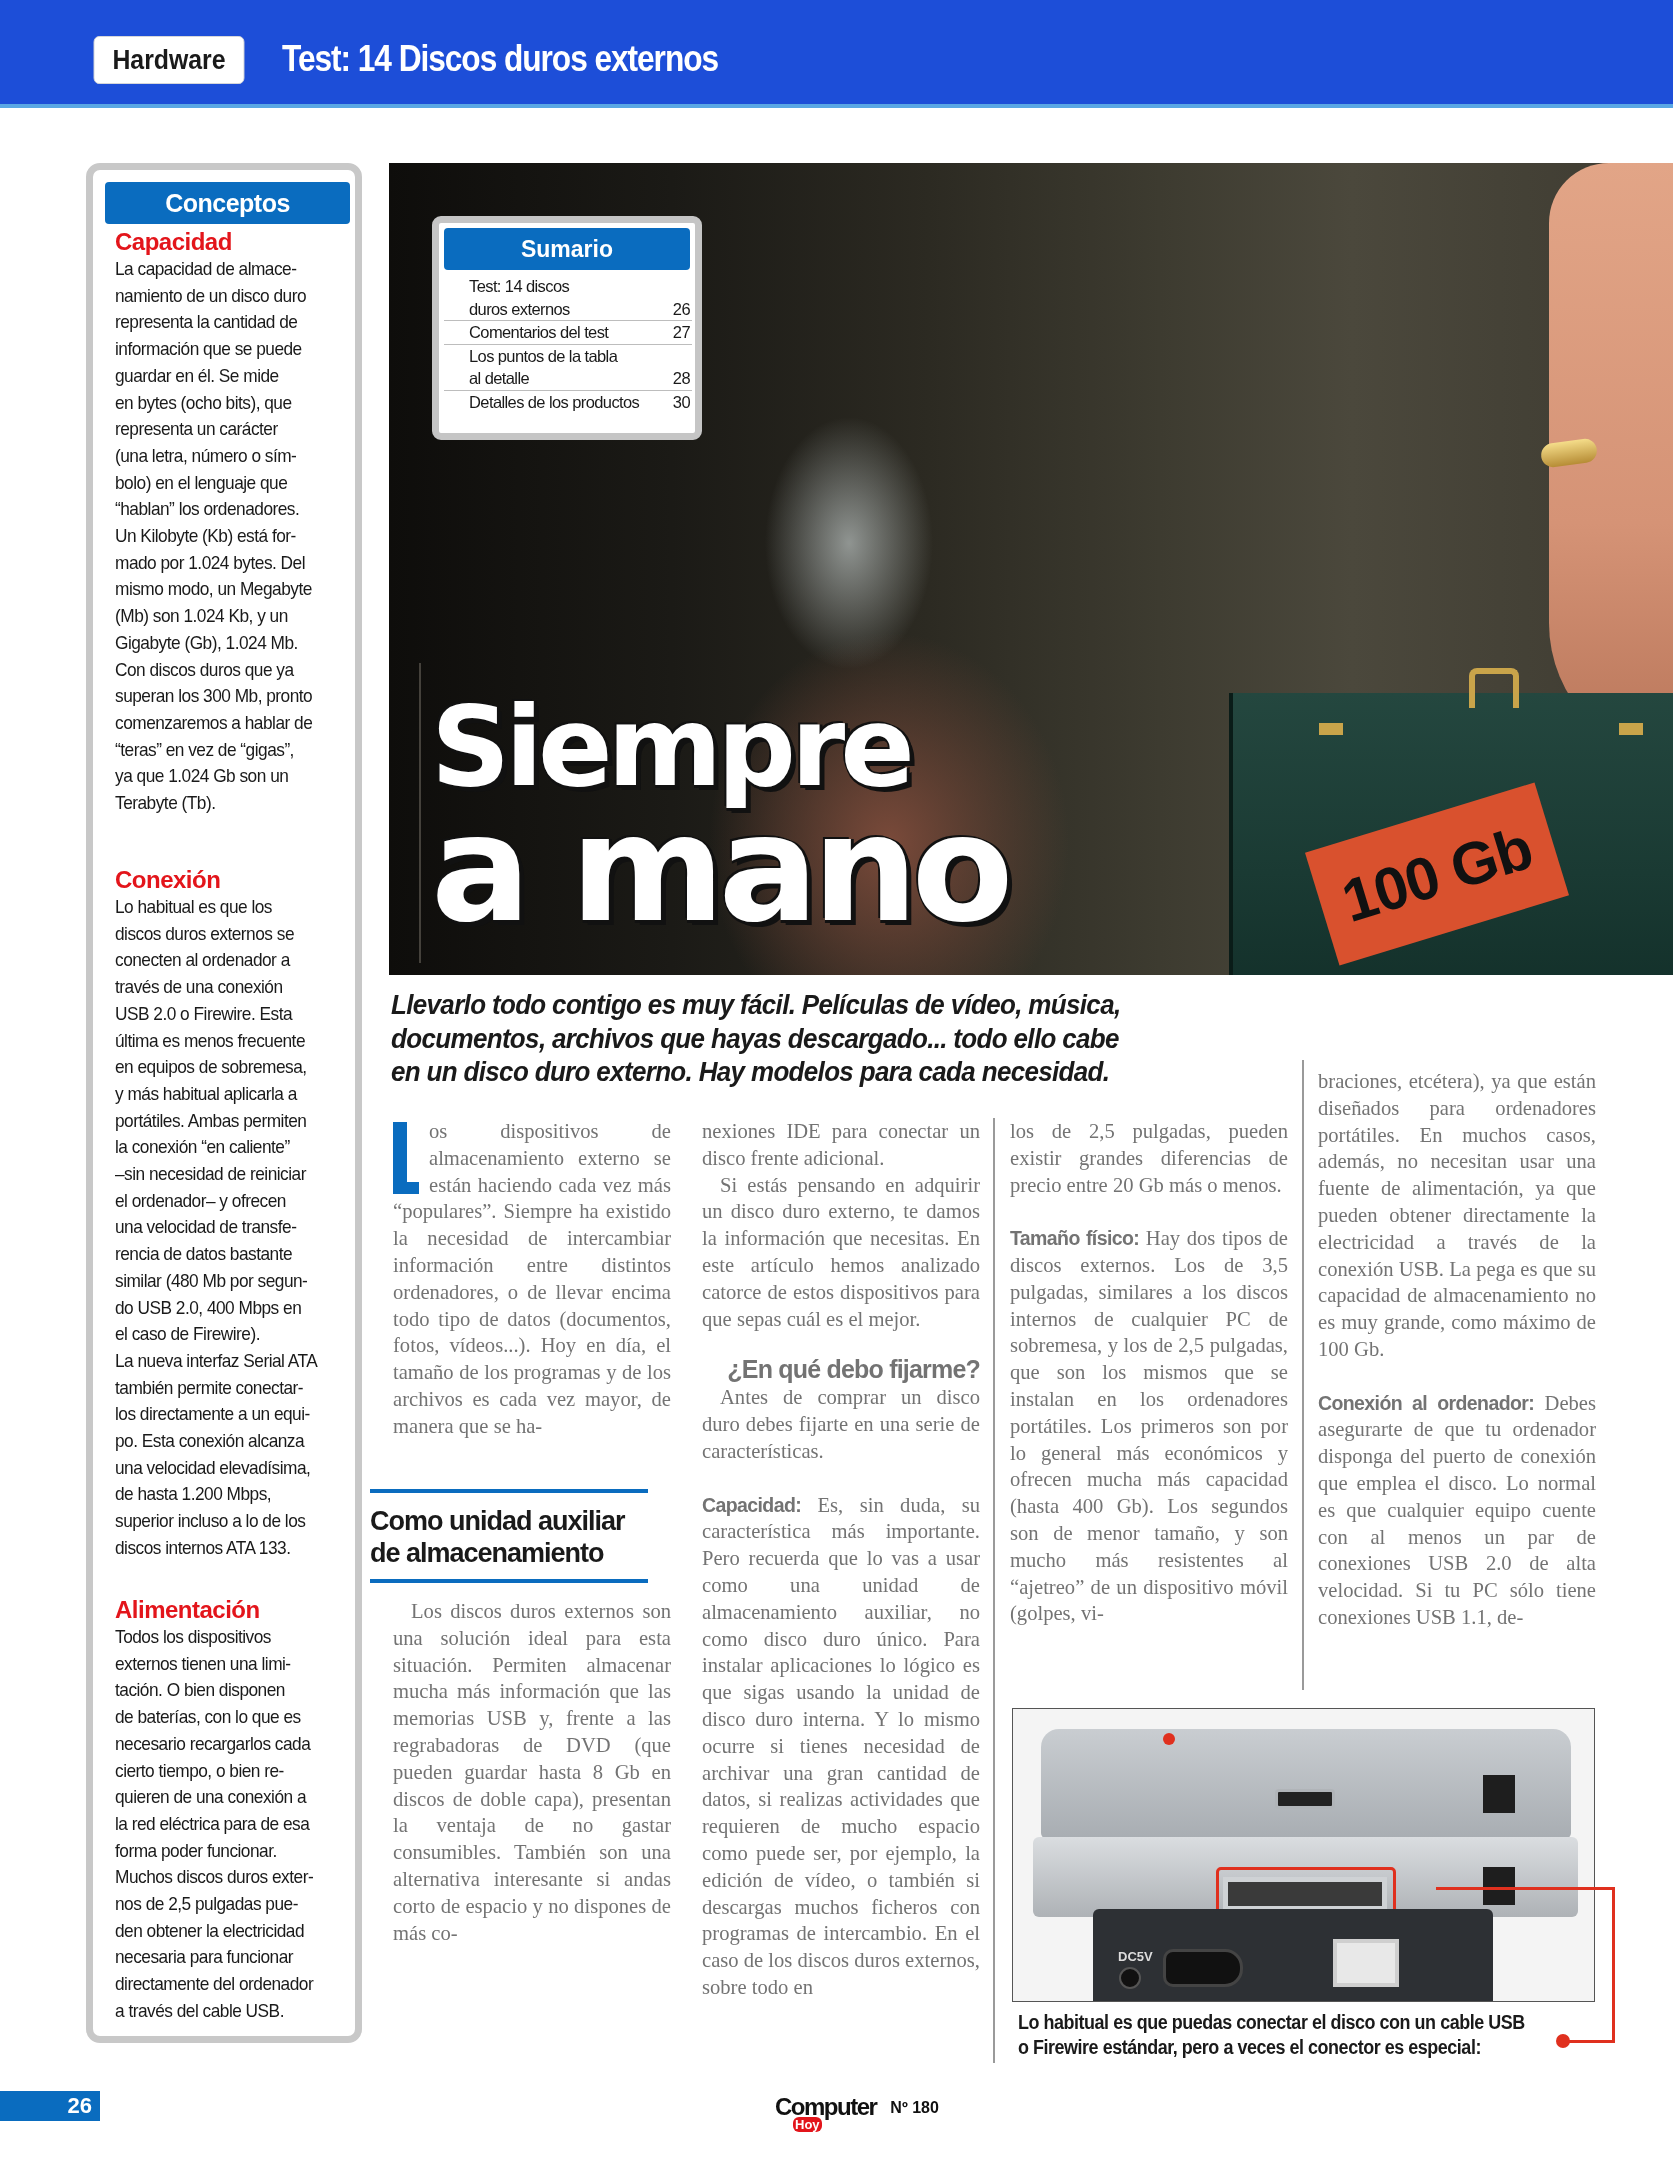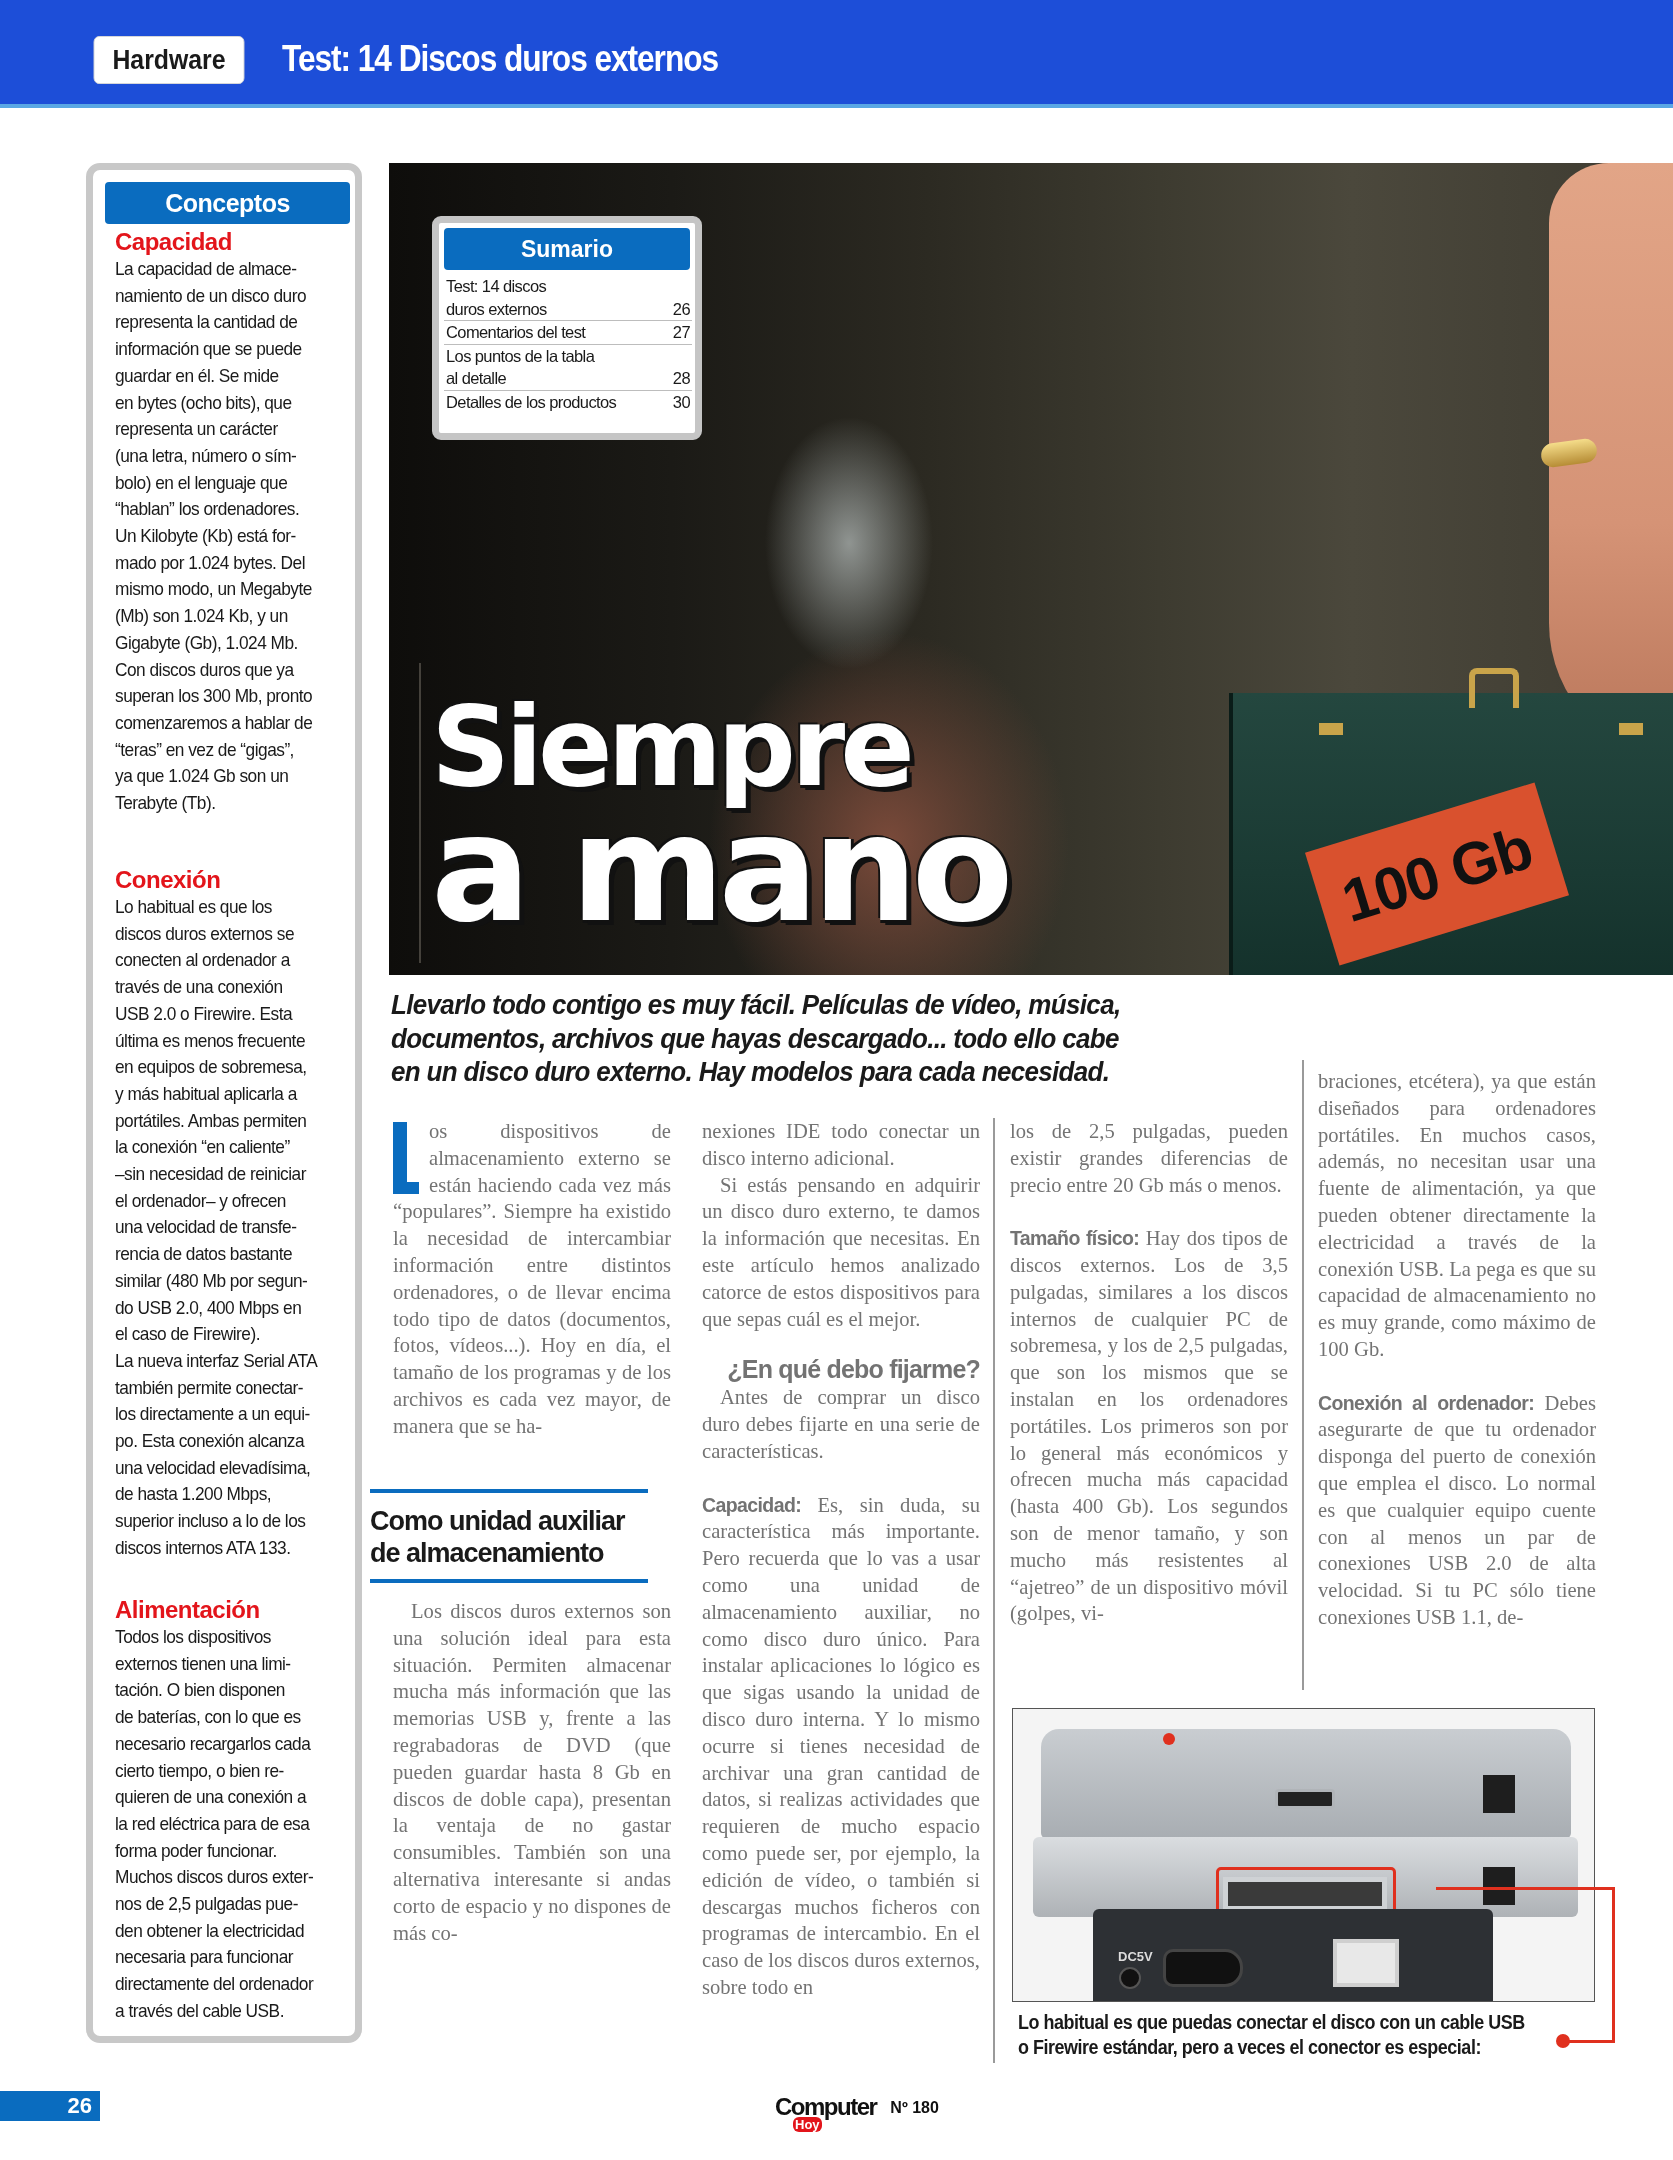--- a/index.html
+++ b/index.html
@@ -35,21 +35,21 @@
   .hero .headline.l1 { top: 520px; font-size: 110px; }
   .hero .headline.l2 { top: 620px; font-size: 148px; letter-spacing: -6px; }
   .hero .vline { position: absolute; left: 30px; top: 500px; width: 2px; height: 300px; background: #7a746a; opacity: 0.5; }
 
   
   .sumario { position: absolute; left: 432px; top: 216px; width: 270px; height: 224px; background: #fff; border: 7px solid #c5c5c5; border-radius: 9px; }
   .sumario .box-title { position: absolute; left: 5px; top: 5px; width: 246px; height: 42px; background: #0a6cbf; border-radius: 4px; color: #fff; font-family: "Liberation Sans", sans-serif; font-weight: bold; font-size: 23px; display: flex; align-items: center; justify-content: center; }
   .sumario ul { position: absolute; left: 5px; top: 52px; width: 248px; list-style: none; font-family: "Liberation Sans", sans-serif; font-size: 16.5px; line-height: 22.5px; letter-spacing: -0.6px; }
   .sumario li { display: flex; justify-content: space-between; align-items: flex-end; border-bottom: 1.5px solid #bdbdbd; padding: 0 2px; }
   .sumario li:last-child { border-bottom: none; }
-  .sumario li .lbl { white-space: pre-line; }
+  .sumario li .lbl { white-space: pre-line; margin-left: 23px; }
 
   
   .intro { position: absolute; left: 391px; top: 988px; width: 830px; font-family: "Liberation Sans", sans-serif; font-weight: bold; font-style: italic; font-size: 27.5px; line-height: 33.5px; color: #1a1a1a; letter-spacing: -0.7px; transform: scaleX(0.945); transform-origin: left top; white-space: pre-line; }
 
   
   .col { position: absolute; font-family: "Liberation Serif", serif; font-size: 20.6px; line-height: 26.8px; color: #737373; text-align: justify; }
   .col p { text-indent: 0; }
   .col p.ind { text-indent: 18px; }
   .col .run { font-family: "Liberation Sans", sans-serif; font-weight: bold; font-size: 19.5px; letter-spacing: -0.6px; }
   .col .gap { height: 26.8px; }
@@ -230,21 +230,21 @@
     </div>
   <p>os dispositivos de almacenamiento externo se están haciendo cada vez más “populares”. Siempre ha existido la necesidad de intercambiar información entre distintos ordenadores, o de llevar encima todo tipo de datos (documentos, fotos, vídeos...). Hoy en día, el tamaño de los programas y de los archivos es cada vez mayor, de manera que se ha-</p>
 </div>
 <div class="subhead">Como unidad auxiliar
 de almacenamiento</div>
 <div class="col col1" style="top:1598px;">
   <p class="ind">Los discos duros externos son una solución ideal para esta situación. Permiten almacenar mucha más información que las memorias USB y, frente a las regrabadoras de DVD (que pueden guardar hasta 8 Gb en discos de doble capa), presentan la ventaja de no gastar consumibles. También son una alternativa interesante si andas corto de espacio y no dispones de más co-</p>
 </div>
 
 <div class="col col2">
-  <p>nexiones IDE todo conectar un disco interno adicional.</p>
+  <p>nexiones IDE para conectar un disco frente adicional.</p>
   <p class="ind">Si estás pensando en adquirir un disco duro externo, te damos la información que necesitas. En este artículo hemos analizado catorce de estos dispositivos para que sepas cuál es el mejor.</p>
   <div class="q-head" style="margin-top:22px;">¿En qué debo fijarme?</div>
   <p class="ind">Antes de comprar un disco duro debes fijarte en una serie de características.</p>
   <div class="gap"></div>
   <p><span class="run">Capacidad:</span><span> Es, sin duda, su característica más importante. Pero recuerda que lo vas a usar como una unidad de almacenamiento auxiliar, no como disco duro único. Para instalar aplicaciones lo lógico es que sigas usando la unidad de disco duro interna. Y lo mismo ocurre si tienes necesidad de archivar una gran cantidad de datos, si realizas actividades que requieren de mucho espacio como puede ser, por ejemplo, la edición de vídeo, o también si descargas muchos ficheros con programas de intercambio. En el caso de los discos duros externos, sobre todo en</span></p>
 </div>
 
 <div class="col col3">
   <p>los de 2,5 pulgadas, pueden existir grandes diferencias de precio entre 20 Gb más o menos.</p>
   <div class="gap"></div>

